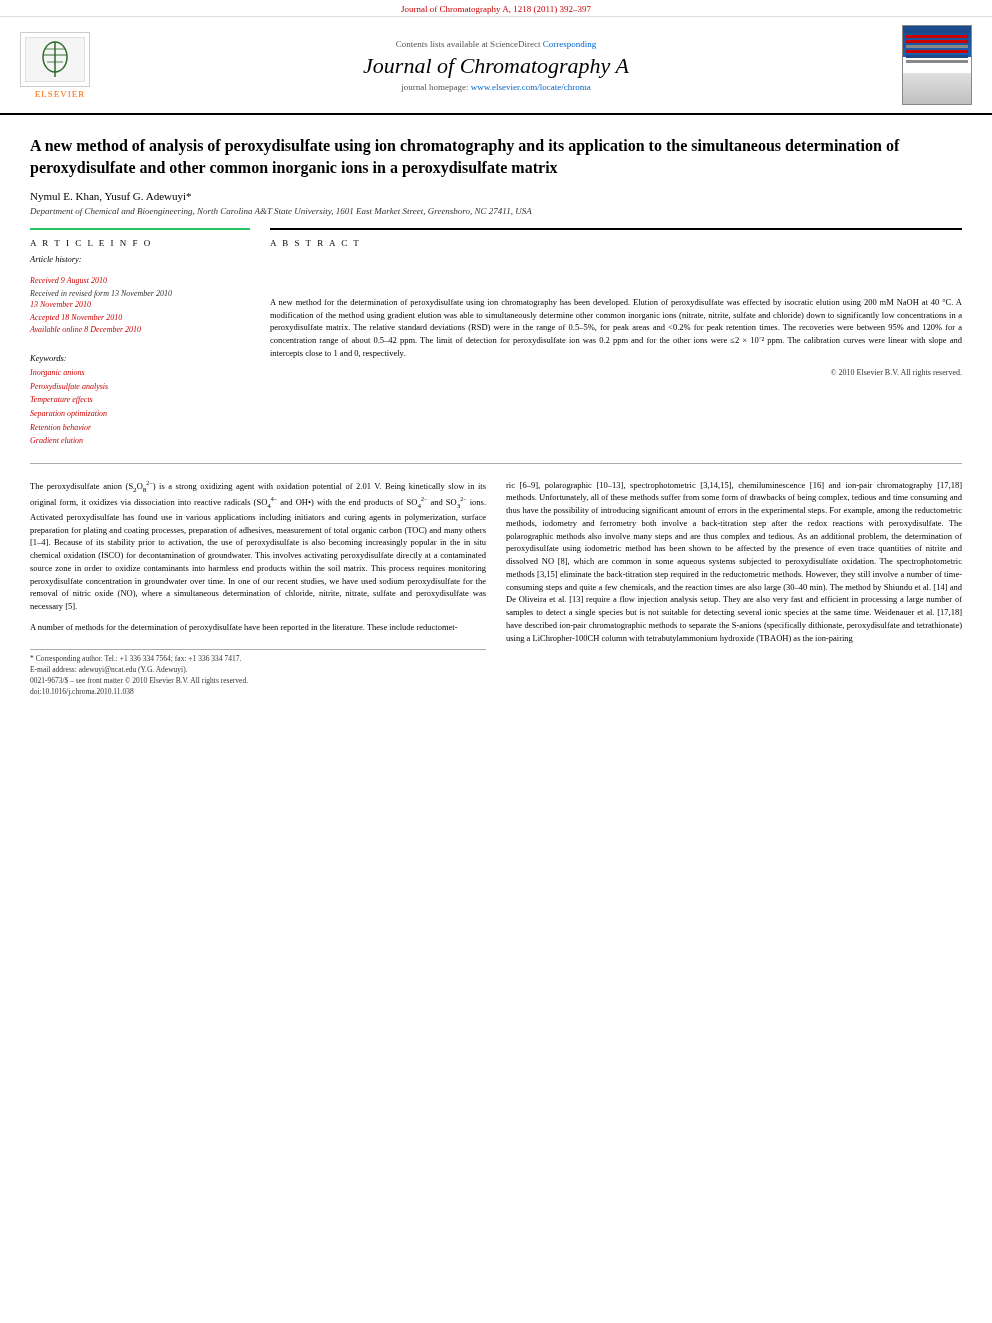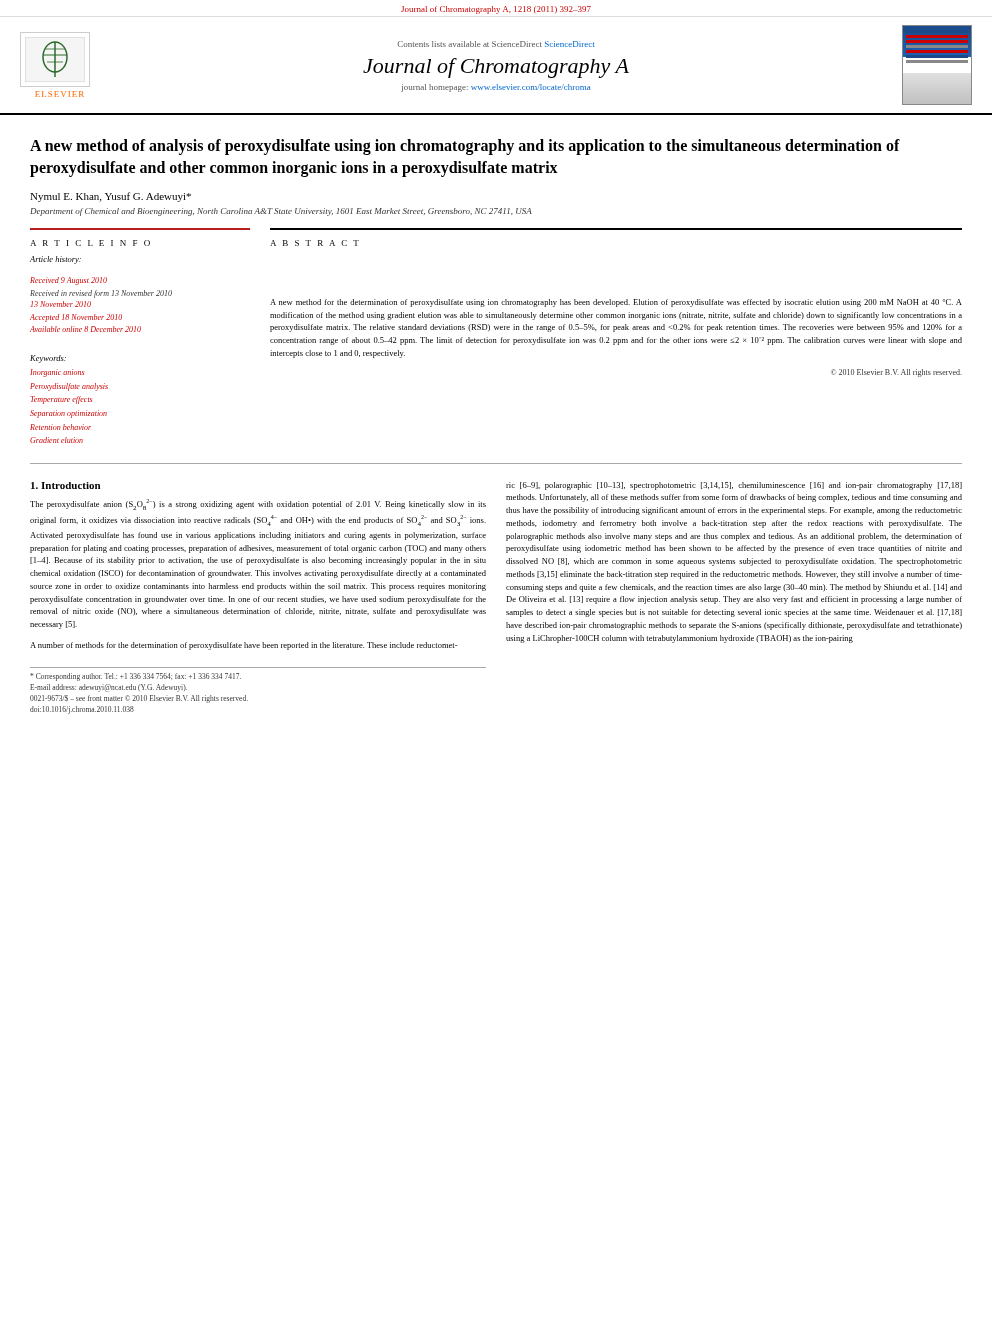--- a/index.html
+++ b/index.html
@@ -152,21 +152,21 @@
 
     .two-column {
       display: flex;
       gap: 20px;
       margin-top: 10px;
     }
 
     .left-col {
       width: 220px;
       flex-shrink: 0;
-      border-top: 2px solid #b91c1c;
+      border-top: 2px solid #22c55e;
       padding-top: 8px;
     }
 
     .right-col {
       flex: 1;
       border-top: 2px solid #000;
       padding-top: 8px;
     }
 
     .section-label {
@@ -296,21 +296,21 @@
         <line x1="20" y1="12" x2="40" y2="12" stroke="#2a6b2a" stroke-width="0.8"></line>
         <line x1="22" y1="25" x2="38" y2="25" stroke="#2a6b2a" stroke-width="0.8"></line>
       </svg>
     </div>
     <div class="elsevier-text">ELSEVIER</div>
   </div>
 
   <div class="header-center">
     <div class="sciencedirect-link">
       <span>Contents lists available at ScienceDirect</span>
-      <a href="#"> ScienceDirect</a>
+      <a href="#"> Corresponding</a>
     </div>
     <div class="journal-title-header">Journal of Chromatography A</div>
     <div class="journal-homepage">
       <span>journal homepage:</span>
       <a href="#">www.elsevier.com/locate/chroma</a>
     </div>
   </div>
 
   <div class="journal-cover">
     <div class="cover-placeholder">
@@ -367,21 +367,20 @@
       <div class="abstract-text">A new method for the determination of peroxydisulfate using ion chromatography has been developed. Elution of peroxydisulfate was effected by isocratic elution using 200 mM NaOH at 40 °C. A modification of the method using gradient elution was able to simultaneously determine other common inorganic ions (nitrate, nitrite, sulfate and chloride) down to significantly low concentrations in a peroxydisulfate matrix. The relative standard deviations (RSD) were in the range of 0.5–5%, for peak areas and &lt;0.2% for peak retention times. The recoveries were between 95% and 120% for a concentration range of about 0.5–42 ppm. The limit of detection for peroxydisulfate ion was 0.2 ppm and for the other ions were ≤2 × 10⁻² ppm. The calibration curves were linear with slope and intercepts close to 1 and 0, respectively.</div>
       <div class="copyright-line">© 2010 Elsevier B.V. All rights reserved.</div>
     </div>
   </div>
 
   <hr class="divider">
 
   <div class="body-two-col">
 
     <div class="body-left">
-      <div class="section-heading">1. Introduction</div>
       <div class="body-text">
         The peroxydisulfate anion (S<sub>2</sub>O<sub>8</sub><sup>2−</sup>) is a strong oxidizing agent with oxidation potential of 2.01 V. Being kinetically slow in its original form, it oxidizes via dissociation into reactive radicals (SO<sub>4</sub><sup>4−</sup> and OH•) with the end products of SO<sub>4</sub><sup>2−</sup> and SO<sub>3</sub><sup>2−</sup> ions. Activated peroxydisulfate has found use in various applications including initiators and curing agents in polymerization, surface preparation for plating and coating processes, preparation of adhesives, measurement of total organic carbon (TOC) and many others [1–4]. Because of its stability prior to activation, the use of peroxydisulfate is also becoming increasingly popular in the in situ chemical oxidation (ISCO) for decontamination of groundwater. This involves activating peroxydisulfate directly at a contaminated source zone in order to oxidize contaminants into harmless end products within the soil matrix. This process requires monitoring peroxydisulfate concentration in groundwater over time. In one of our recent studies, we have used sodium peroxydisulfate for the removal of nitric oxide (NO), where a simultaneous determination of chloride, nitrite, nitrate, sulfate and peroxydisulfate was necessary [5].
       </div>
       <div class="body-text">
         A number of methods for the determination of peroxydisulfate have been reported in the literature. These include reductomet-
       </div>
 
       <div class="footnote-section">
         <div class="footnote-line">
           <span>* Corresponding author. Tel.: +1 336 334 7564; fax: +1 336 334 7417.</span>

